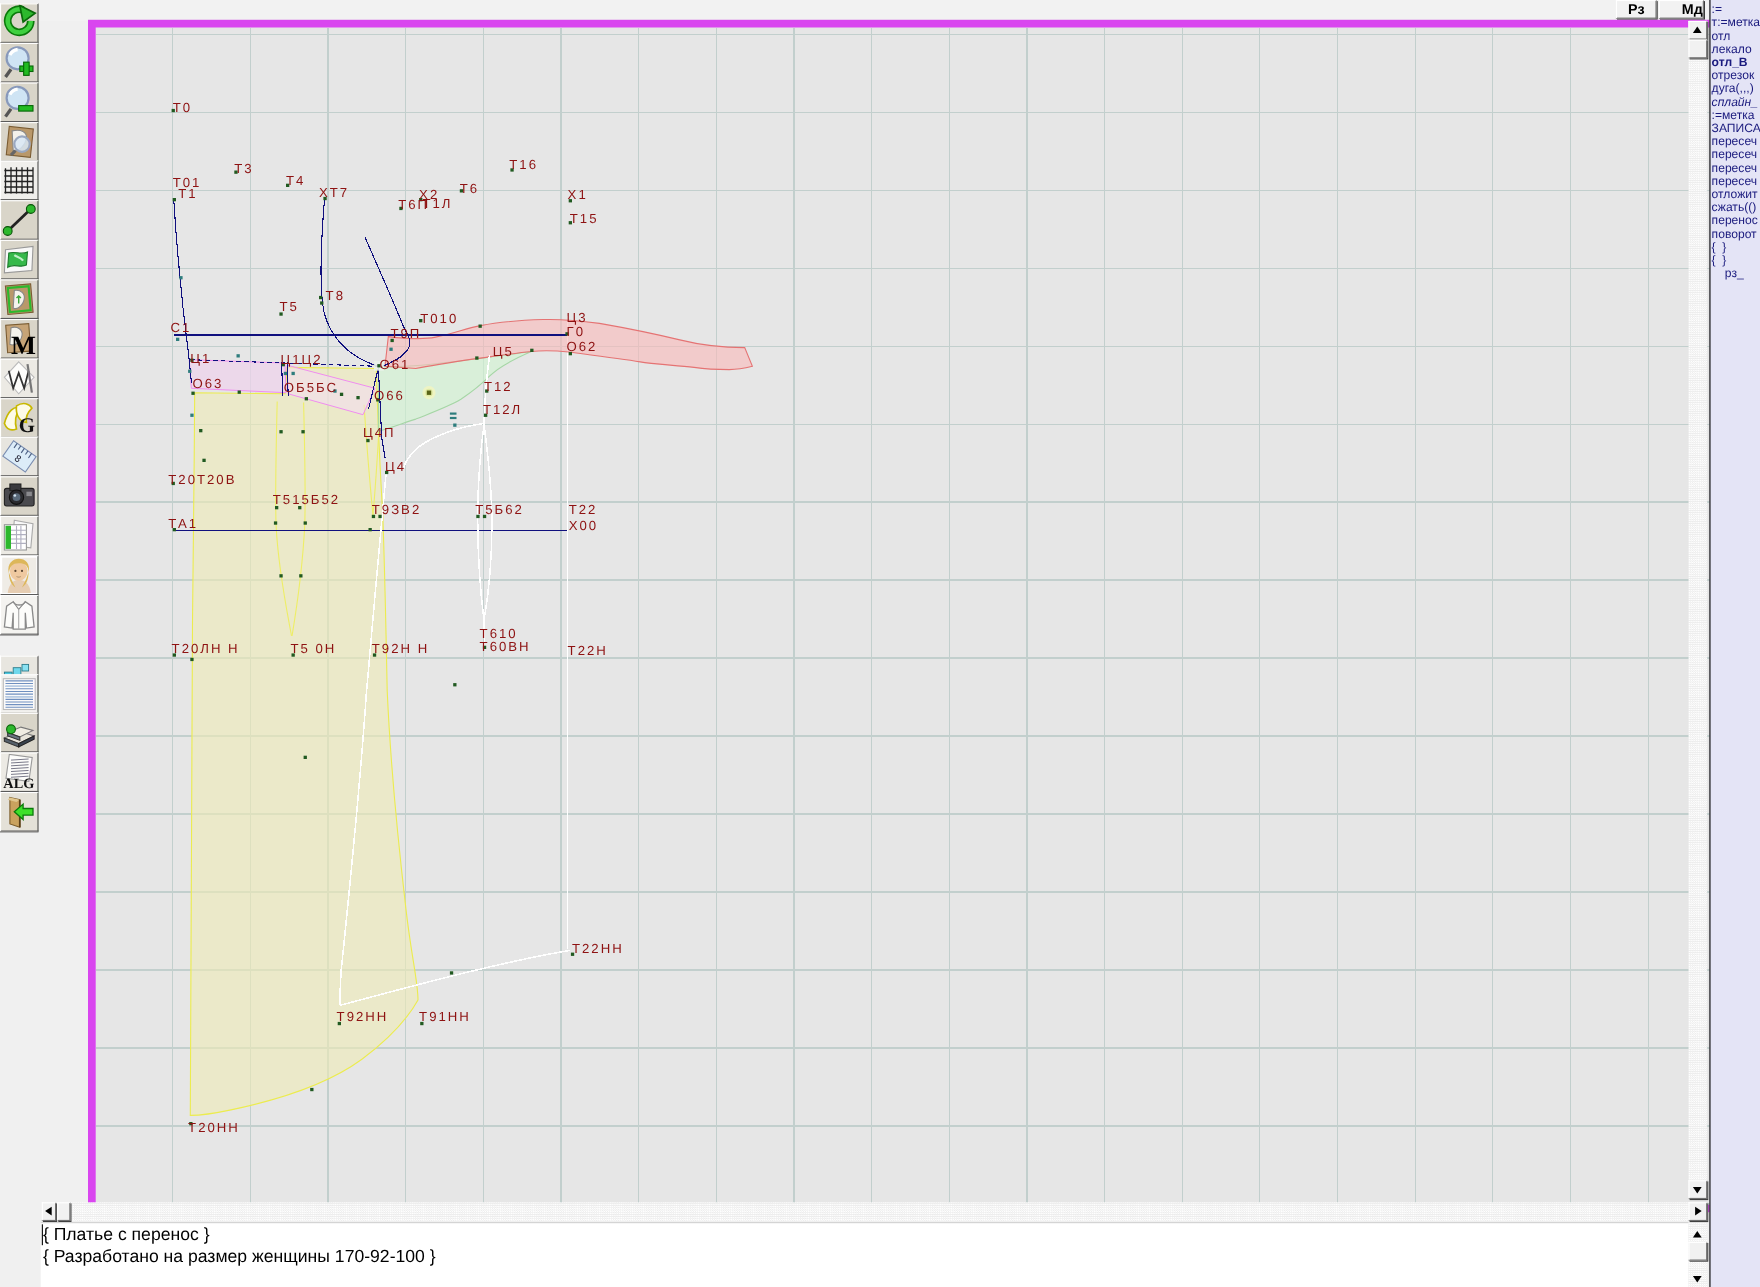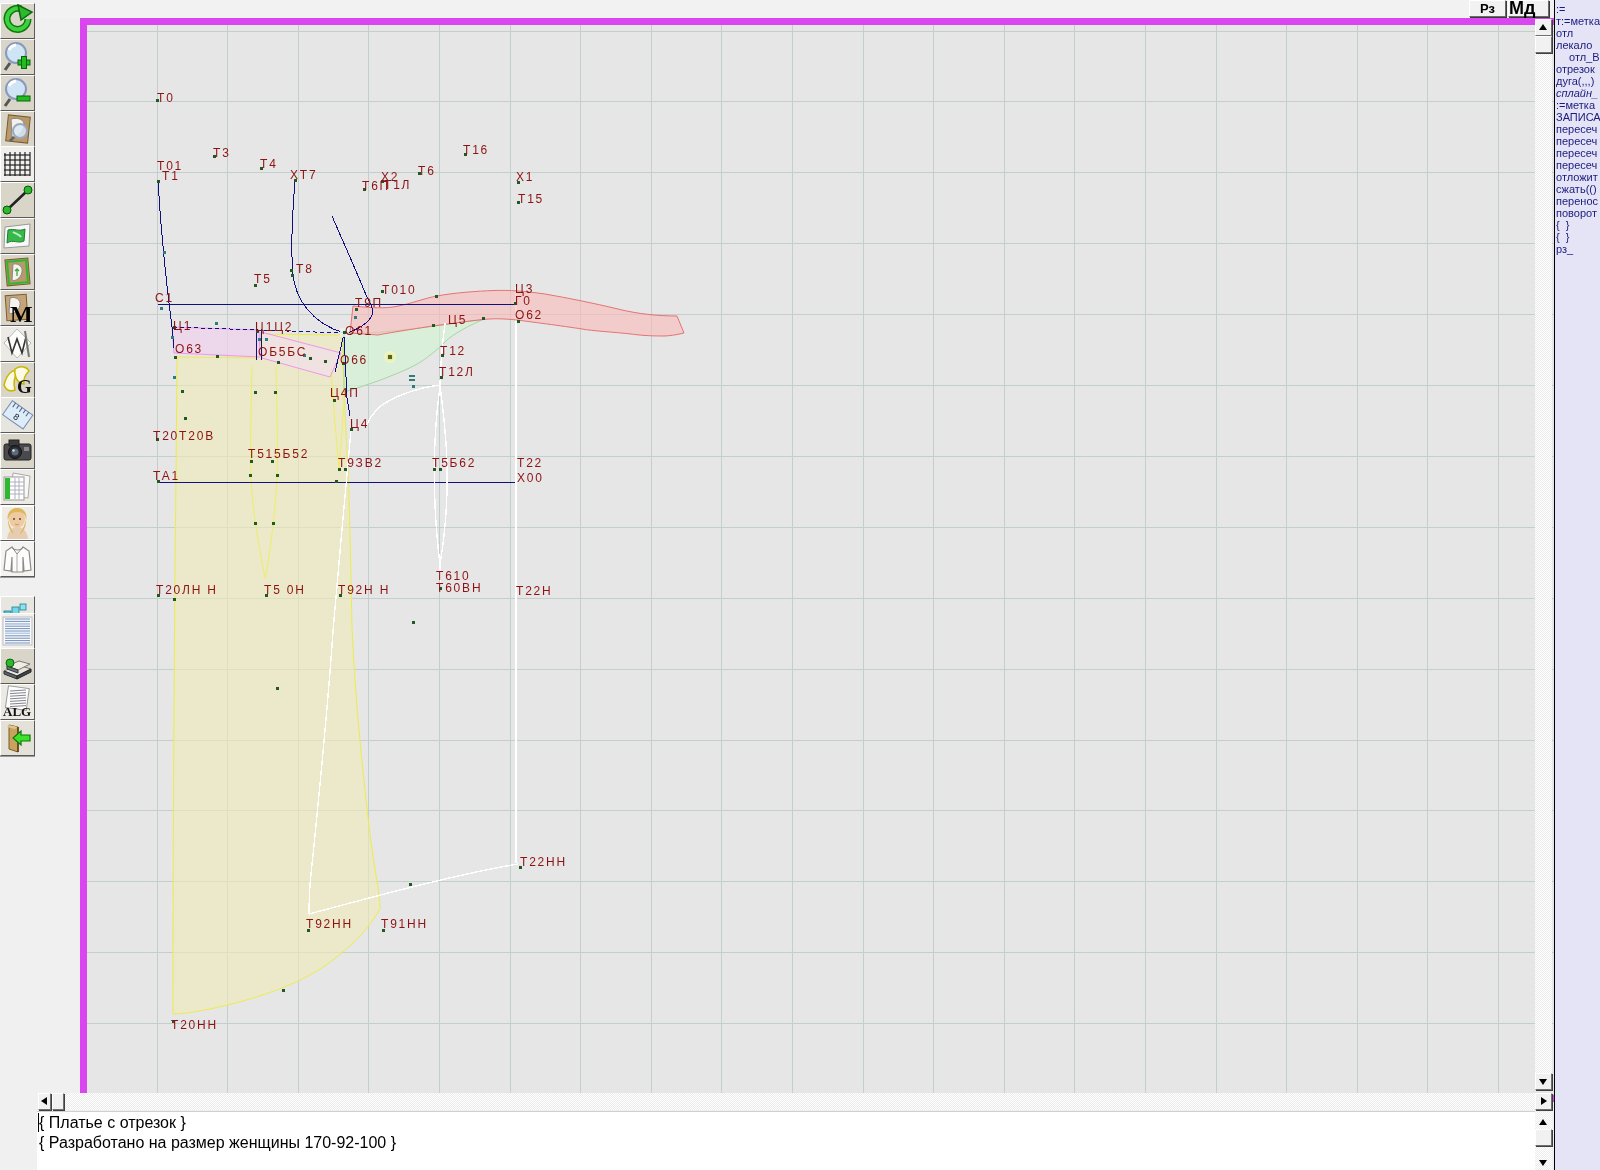--- a/index.html
+++ b/index.html
@@ -13,21 +13,21 @@
 .arr{position:absolute;width:0;height:0;}
 </style>
 </head>
 <body>
 <div class="abs" style="left:0;top:0;width:1600px;height:1170px;">
 
 <div class="abs" style="left:36px;top:0;width:1517px;height:19px;background:#f2f2f2;"></div>
 
 <div class="abs win3d" style="left:1469px;top:0;width:35px;height:15px;text-align:center;font-weight:bold;font-size:13px;line-height:15px;">Рз</div>
 
-<div class="abs win3d" style="left:1508px;top:0;width:39px;height:15px;text-align:left;font-weight:bold;font-size:18px;line-height:15px;">Мд</div>
+<div class="abs win3d" style="left:1508px;top:0;width:39px;height:15px;text-align:right;font-weight:bold;font-size:13px;line-height:15px;">Мд</div>
 
 <div class="abs" style="left:38px;top:18px;width:1494px;height:1070px;background:#e6e6e6;border:7px solid #d946ef;margin-left:42px;">
 <svg width="1494" height="1070" viewBox="39 19 1494 1070">
 
 <g stroke="#c2cfcd" stroke-width="1" shape-rendering="crispEdges">
           <line x1="109.0" y1="19" x2="109.0" y2="1089"></line>
           <line x1="179.6" y1="19" x2="179.6" y2="1089"></line>
           <line x1="250.2" y1="19" x2="250.2" y2="1089"></line>
           <line x1="320.8" y1="19" x2="320.8" y2="1089"></line>
           <line x1="391.4" y1="19" x2="391.4" y2="1089"></line>
@@ -478,50 +478,50 @@
 <div class="sbtn" style="left:38px;top:1093px;width:11px;height:15px;"></div>
 <div class="arr" style="left:41px;top:1097px;border-top:4px solid transparent;border-bottom:4px solid transparent;border-right:6px solid #000;"></div>
 
 <div class="sbtn" style="left:52px;top:1093px;width:10px;height:15px;"></div>
 
 <div class="sbtn" style="left:1535px;top:1093px;width:15px;height:15px;"></div>
 <div class="arr" style="left:1541px;top:1097px;border-top:4px solid transparent;border-bottom:4px solid transparent;border-left:6px solid #000;"></div>
 
 <div class="abs" style="left:37px;top:1111px;width:1498px;height:59px;background:#ffffff;border-top:1px solid #d0d0d0;font-size:16px;color:#000;">
 
-  <div style="position:absolute;left:2px;top:2px;white-space:pre;">{ Платье с отрезок }</div>
+  <div style="position:absolute;left:2px;top:2px;white-space:pre;">{ Платье с перенос }</div>
 
   <div style="position:absolute;left:1px;top:1px;width:1px;height:19px;background:#000;"></div>
 
   <div style="position:absolute;left:2px;top:22px;white-space:pre;">{ Разработано на размер женщины 170-92-100 }</div>
 </div>
 
 <div class="abs dither" style="left:1535px;top:1112px;width:17px;height:58px;"></div>
 <div class="arr" style="left:1539px;top:1119px;border-left:4px solid transparent;border-right:4px solid transparent;border-bottom:6px solid #000;"></div>
 
 <div class="sbtn" style="left:1535px;top:1129px;width:15px;height:15px;"></div>
 <div class="arr" style="left:1539px;top:1160px;border-left:4px solid transparent;border-right:4px solid transparent;border-top:6px solid #000;"></div>
 
 <div class="abs" style="left:1554px;top:0;width:46px;height:1170px;background:#e4e4f6;border-left:1px solid #000;font-size:11px;color:#1a1a7e;line-height:12px;white-space:pre;overflow:hidden;">
 <div style="position:absolute;left:1px;top:3px;">:=</div>
 <div style="position:absolute;left:1px;top:15px;">т:=метка</div>
 <div style="position:absolute;left:1px;top:27px;">отл</div>
 <div style="position:absolute;left:1px;top:39px;">лекало</div>
-<div style="position:absolute;left:14px;top:51px;">отл_В</div>
+<div style="position:absolute;left:1px;top:51px;font-weight:bold;">отл_В</div>
 <div style="position:absolute;left:1px;top:63px;">отрезок</div>
 <div style="position:absolute;left:1px;top:75px;">дуга(,,,)</div>
 <div style="position:absolute;left:1px;top:87px;font-style:italic;">сплайн_</div>
 <div style="position:absolute;left:1px;top:99px;">:=метка</div>
 <div style="position:absolute;left:1px;top:111px;">ЗАПИСА</div>
 <div style="position:absolute;left:1px;top:123px;">пересеч</div>
 <div style="position:absolute;left:1px;top:135px;">пересеч</div>
 <div style="position:absolute;left:1px;top:147px;">пересеч</div>
 <div style="position:absolute;left:1px;top:159px;">пересеч</div>
 <div style="position:absolute;left:1px;top:171px;">отложит</div>
 <div style="position:absolute;left:1px;top:183px;">сжать(()</div>
 <div style="position:absolute;left:1px;top:195px;">перенос</div>
 <div style="position:absolute;left:1px;top:207px;">поворот</div>
 <div style="position:absolute;left:1px;top:219px;">{  }</div>
 <div style="position:absolute;left:1px;top:231px;">{  }</div>
-<div style="position:absolute;left:1px;top:243px;">рз_</div>
+<div style="position:absolute;left:1px;top:243px;padding-left:12px;">рз_</div>
 </div>
 
 </div>
 
 </body></html>

